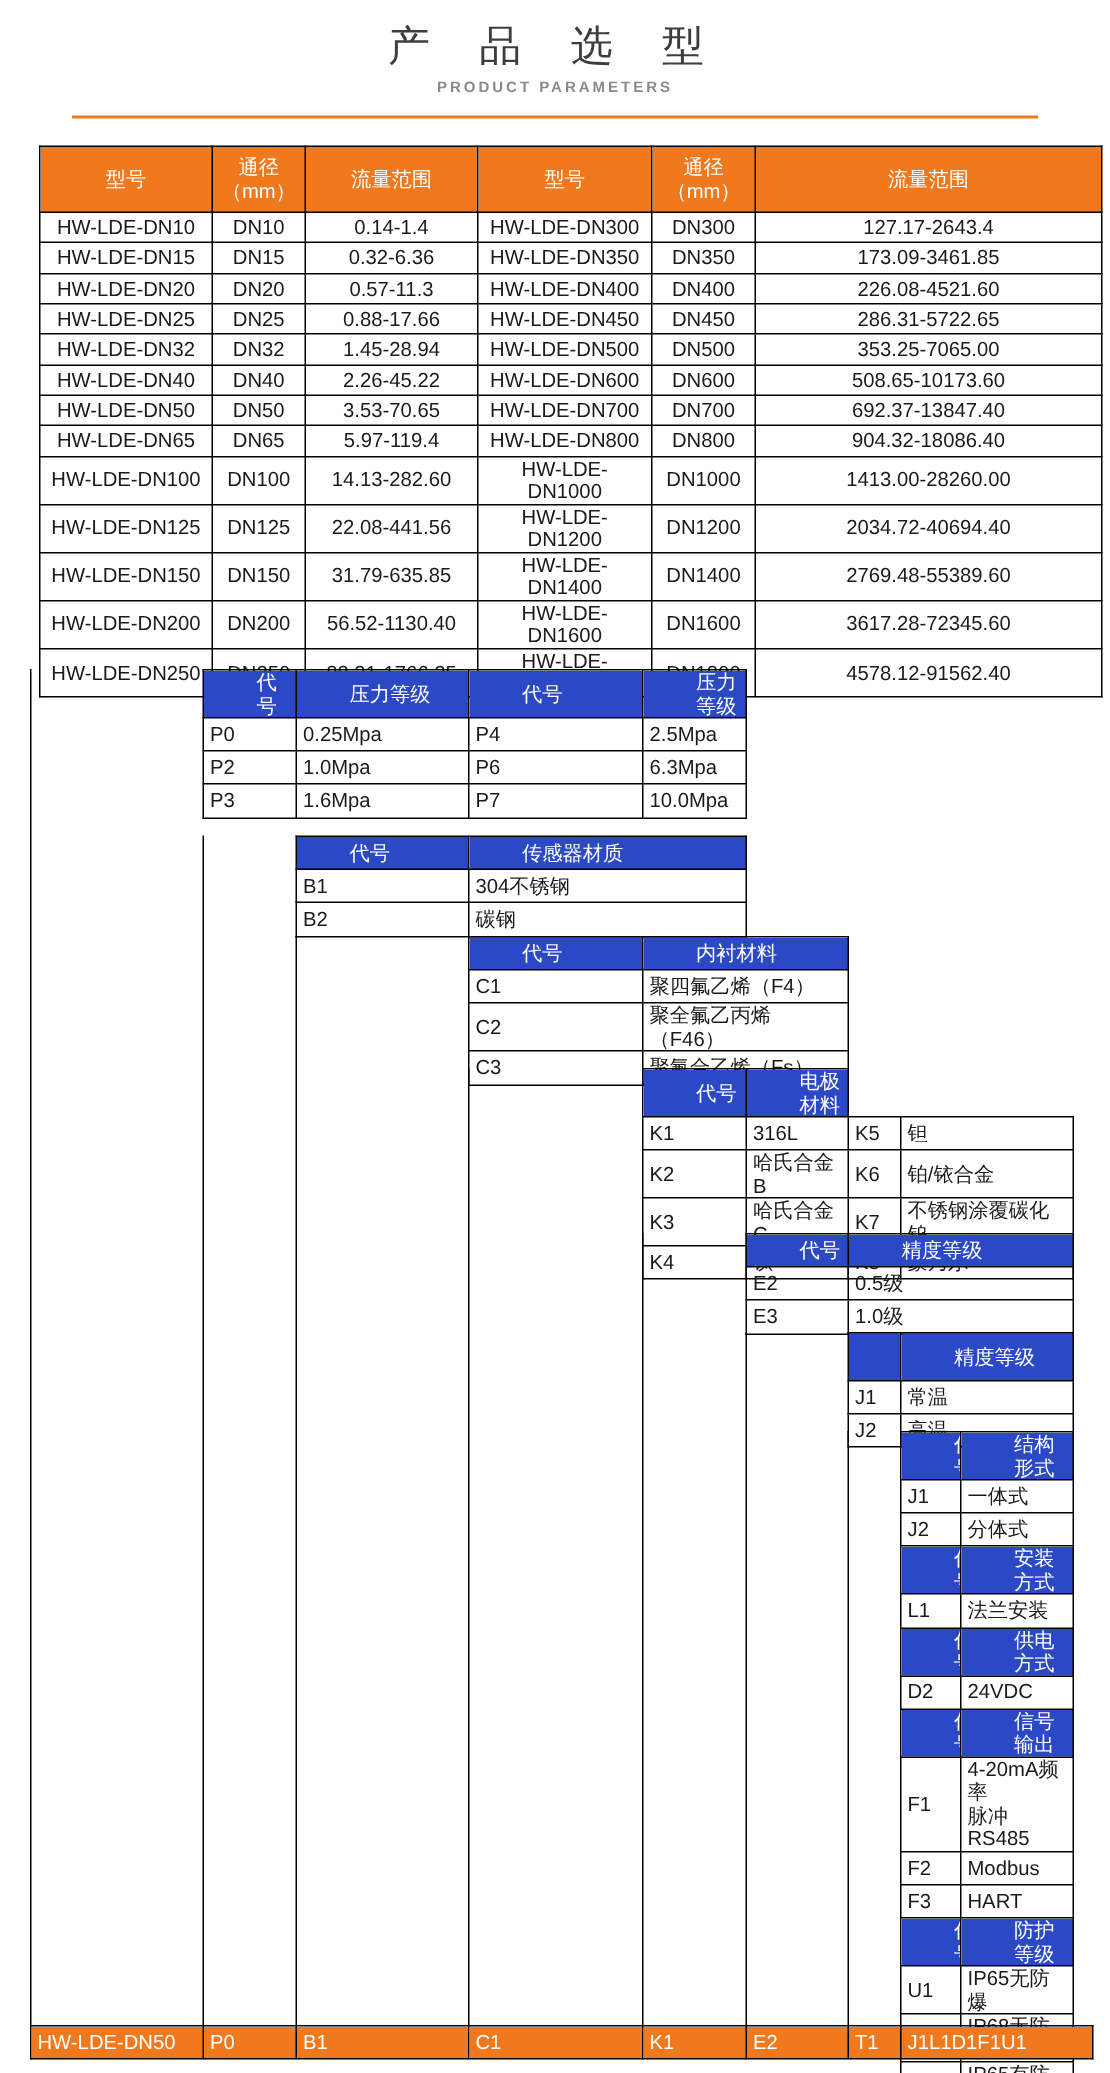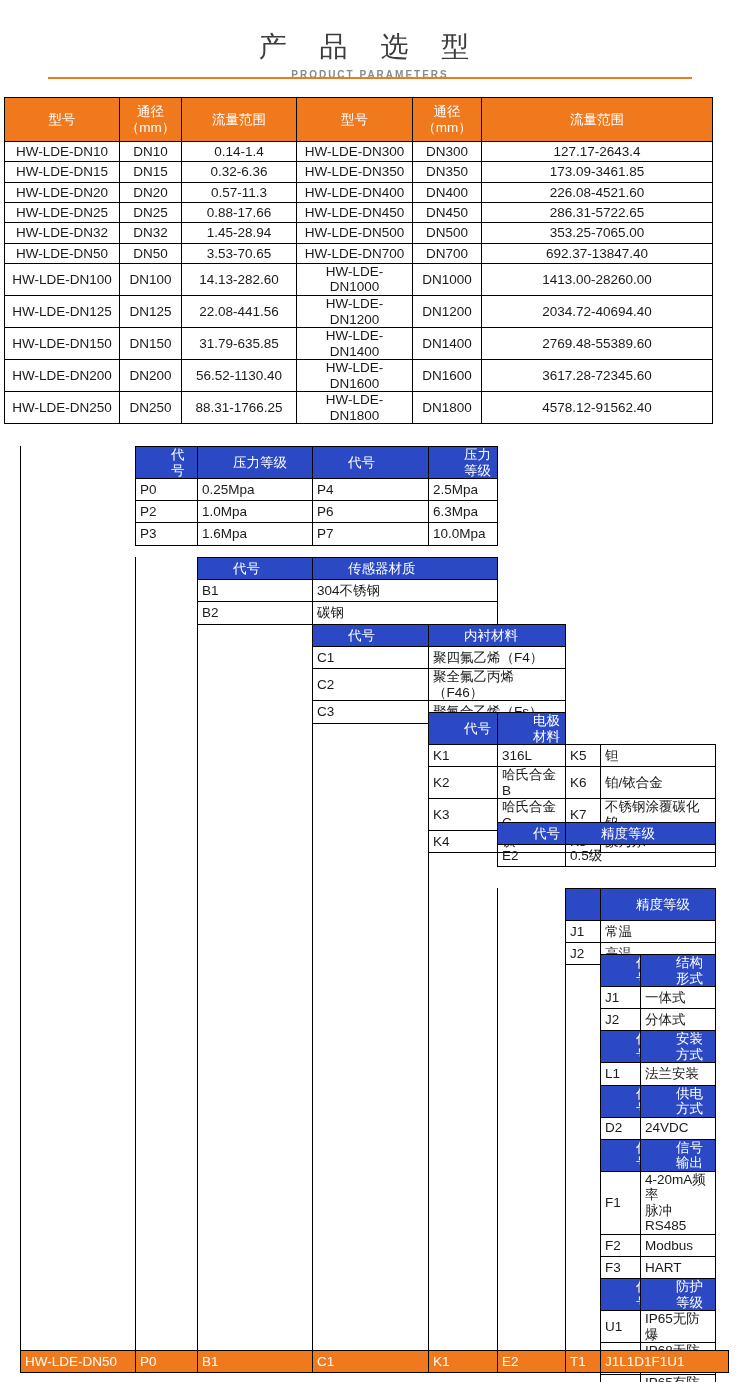--- a/index.html
+++ b/index.html
@@ -1,19 +1,19 @@
 <!DOCTYPE html>
 <html><head>
 <meta charset="utf-8">
 <style>
   html,body{margin:0;padding:0;background:#fff;}
   #page{position:relative;width:740px;height:1382px;background:#fff;
         font-family:"Liberation Sans","DejaVu Sans",sans-serif;color:#1a1a1a;}
   
-  .title-wrap{position:absolute;top:28px;left:0;width:740px;text-align:center;}
+  .title-wrap{position:absolute;top:12px;left:0;width:740px;text-align:center;}
   .title{font-family:"DejaVu Serif","Liberation Serif",serif;font-size:28px;
          letter-spacing:12px;color:#3d3d3d;font-weight:400;}
   .subtitle{font-size:10px;color:#8a8a8a;letter-spacing:2px;font-weight:700;margin-top:3px;}
   .divider{position:absolute;top:77px;left:48px;width:644px;height:2px;background:#f0791e;}
   
   table{border-collapse:collapse;table-layout:fixed;position:absolute;
         font-size:13.5px;line-height:1.15;}
   td,th{border:1px solid #000;padding:0 4px;overflow:hidden;white-space:pre-line;
         font-weight:400;box-sizing:border-box;}
   th{font-weight:400;}
@@ -35,21 +35,21 @@
 <body>
 
 <div id="page">
 
   <div class="title-wrap">
     <div class="title">产 品 选 型</div>
     <div class="subtitle">PRODUCT PARAMETERS</div>
   </div>
   <div class="divider"></div>
 
-  <table id="main-table" style="left:4px;top:97px;width:708px;padding-left:24px;">
+  <table id="main-table" style="left:26px;top:97px;width:708px;padding-left:24px;">
     <colgroup>
         <col style="width:115px">
         <col style="width:62px">
         <col style="width:115px">
               <col style="width:116px">
         <col style="width:69px">
         <col style="width:231px">
       </colgroup>
     <thead class="hdr-orange">
       <tr>
@@ -98,28 +98,44 @@
         </tr>
         <tr>
           <td>HW-LDE-DN32</td>
           <td>DN32</td>
           <td>1.45-28.94</td>
           <td>HW-LDE-DN500</td>
           <td>DN500</td>
           <td>353.25-7065.00</td>
         </tr>
         <tr>
+          <td>HW-LDE-DN40</td>
+          <td>DN40</td>
+          <td>2.26-45.22</td>
+          <td>HW-LDE-DN600</td>
+          <td>DN600</td>
+          <td>508.65-10173.60</td>
+        </tr>
+        <tr>
           <td>HW-LDE-DN50</td>
           <td>DN50</td>
           <td>3.53-70.65</td>
           <td>HW-LDE-DN700</td>
           <td>DN700</td>
           <td>692.37-13847.40</td>
         </tr>
         <tr>
+          <td>HW-LDE-DN65</td>
+          <td>DN65</td>
+          <td>5.97-119.4</td>
+          <td>HW-LDE-DN800</td>
+          <td>DN800</td>
+          <td>904.32-18086.40</td>
+        </tr>
+        <tr>
           <td>HW-LDE-DN100</td>
           <td>DN100</td>
           <td>14.13-282.60</td>
           <td>HW-LDE-DN1000</td>
           <td>DN1000</td>
           <td>1413.00-28260.00</td>
         </tr>
         <tr>
           <td>HW-LDE-DN125</td>
           <td>DN125</td>
@@ -292,20 +308,24 @@
     <thead class="hdr-blue">
       <tr>
         <th>代号</th>
         <th>精度等级</th>
       </tr>
     </thead>
     <tbody>
         <tr>
           <td>E2</td>
           <td>0.5级</td>
+        </tr>
+        <tr>
+          <td>E3</td>
+          <td>1.0级</td>
         </tr>
       </tbody>
   </table>
 
   <table class="opt" style="left:565px;top:888px;width:150px;">
     <colgroup>
         <col style="width:35px">
         <col style="width:115px">
       </colgroup>
     <thead class="hdr-blue">

